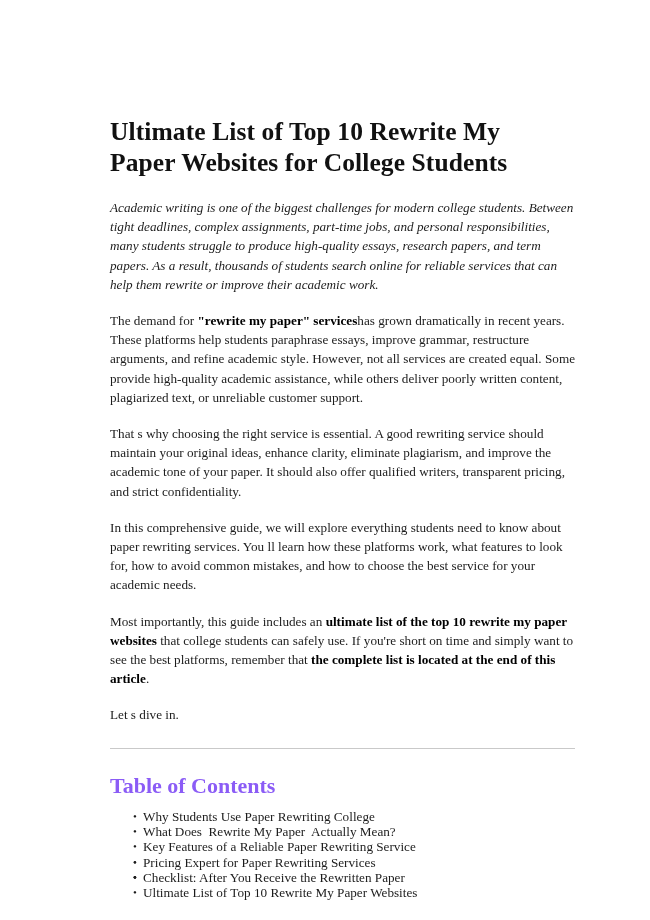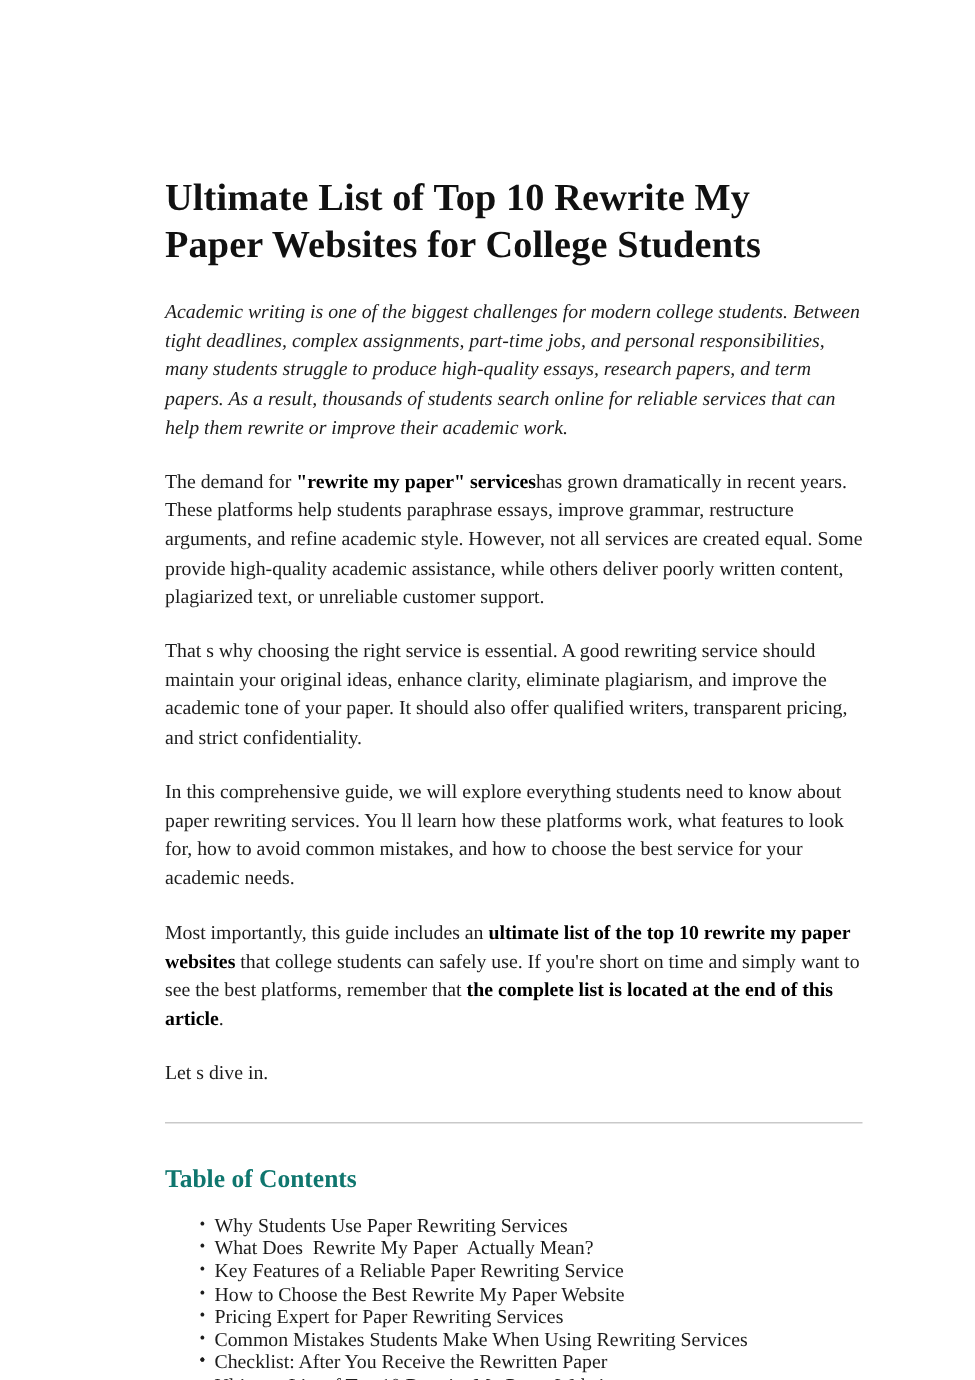--- a/index.html
+++ b/index.html
@@ -67,26 +67,26 @@
     background: #c9c9c9;
     margin: 0;
     width: 100%;
   }
   .rule-top {
     margin-top: 23px;
   }
 
   
   .toc-heading {
-    font-size: 17px;
+    font-size: 22px;
     font-weight: bold;
     line-height: 24px;
     margin: 0;
     padding-top: 25px;
-    color: #0f766e;
+    color: #8b5cf6;
   }
 
   .toc-list {
     list-style: none;
     margin: 0;
     padding: 11px 0 0 23px;
   }
   .toc-list li {
     position: relative;
     font-size: 13.2px;
@@ -125,26 +125,26 @@
 
     <p class="body-text"><span>Most importantly, this guide includes an </span><b>ultimate list of the top 10 rewrite my paper websites</b><span> that college students can safely use. If you're short on time and simply want to see the best platforms, remember that </span><b>the complete list is located at the end of this article</b><span>.</span></p>
 
     <p class="body-text">Let s dive in.</p>
 
     <hr class="rule rule-top">
 
     <h2 class="toc-heading">Table of Contents</h2>
 
     <ul class="toc-list">
-      <li><span class="bullet">•</span><span>Why Students Use Paper Rewriting Services</span></li>
+      <li><span class="bullet">•</span><span>Why Students Use Paper Rewriting College</span></li>
       <li><span class="bullet">•</span><span>What Does  Rewrite My Paper  Actually Mean?</span></li>
       <li><span class="bullet">•</span><span>Key Features of a Reliable Paper Rewriting Service</span></li>
-      <li><span class="bullet">•</span><span>How to Choose the Best Rewrite My Paper Website</span></li>
+      <li><span class="bullet">•</span></li>
       <li><span class="bullet">•</span><span>Pricing Expert for Paper Rewriting Services</span></li>
-      <li><span class="bullet">•</span><span>Common Mistakes Students Make When Using Rewriting Services</span></li>
+      <li><span class="bullet">•</span></li>
       <li><span class="bullet">•</span></li>
       <li><span class="bullet">•</span></li>
       <li><span class="bullet">•</span><span>Checklist: After You Receive the Rewritten Paper</span></li>
       <li><span class="bullet">•</span><span>Ultimate List of Top 10 Rewrite My Paper Websites</span></li>
 
     </ul>
 
   </div>
 </div>
 

